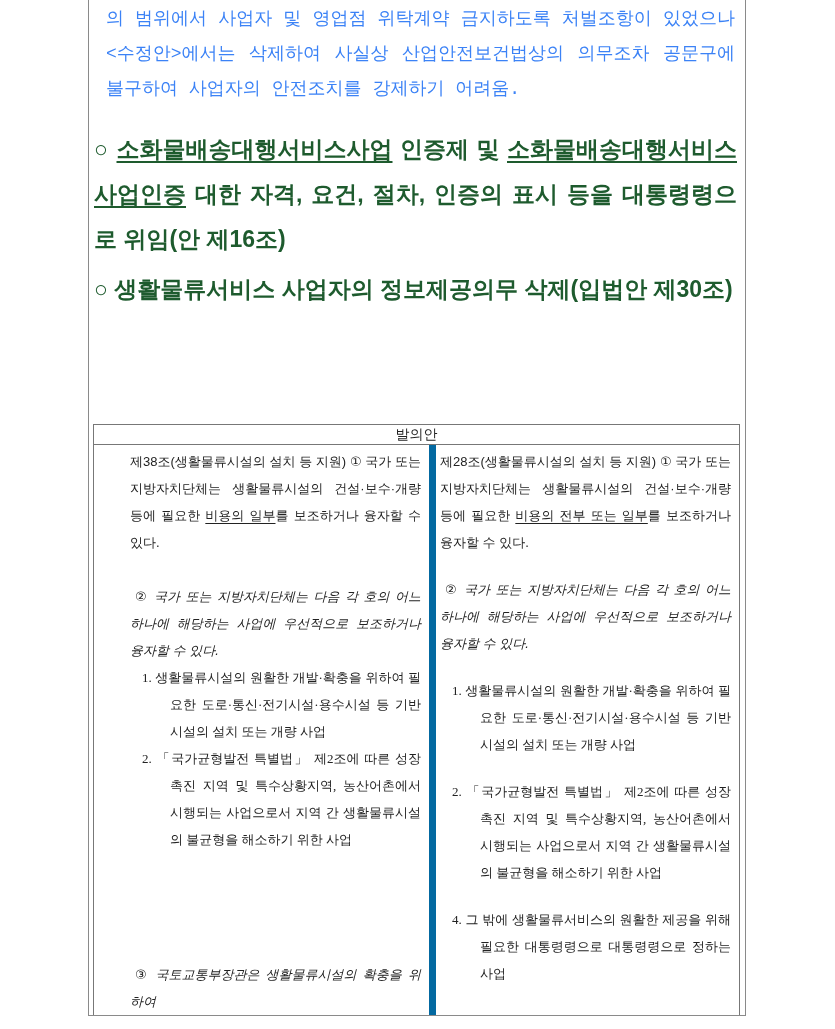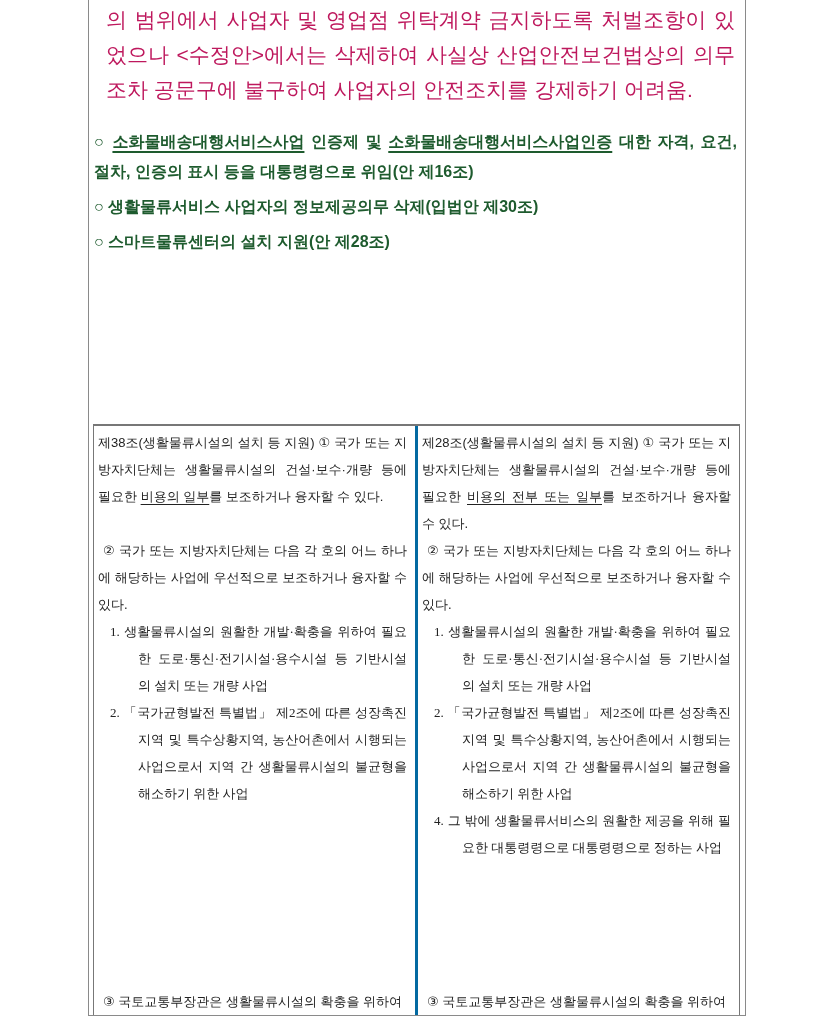--- a/index.html
+++ b/index.html
@@ -15,29 +15,30 @@
   .outer-box {
     position: absolute;
     left: 88px; top: 0;
     width: 658px; height: 1016px;
     border-left: 1px solid #8a8a8a;
     border-right: 1px solid #8a8a8a;
     border-bottom: 1px solid #8a8a8a;
   }
   .intro {
     margin: 2px 10px 0 17px;
-    font-size: 21px;
+    font-size: 18px;
     line-height: 35px;
     text-align: justify;
-    color: #be185d;
+    color: #3b82f6;
+    font-family: Liberation Mono, monospace;
   }
   .bullets { margin: 20px 8px 0 5px; }
   .bullet {
-    font-size: 16px;
-    line-height: 30px;
+    font-size: 23px;
+    line-height: 45px;
     font-weight: bold;
     color: var(--green, #1e5b2e);
     text-align: justify;
     margin: 0 0 5px 0;
   }
   .bullet:nth-child(4) { margin-top: 13px; }
   .bullet .marker { font-weight: normal; }
   .u {
     text-decoration-line: underline;
     text-decoration-thickness: 1px;
@@ -58,53 +59,53 @@
   }
   .cmp-header { display: flex; flex: 0 0 auto; border-bottom: 1px solid #777777; }
   .hcell {
     flex: 1 1 0;
     text-align: center;
     font-size: 14px;
     line-height: 19px;
     color: #1f1f1f;
   }
   .hcell + .hcell { border-left: 1px solid #777777; }
-  .cmp-body { flex: 1 1 auto; display: flex; min-height: 0; overflow: hidden; }
+  .cmp-body { flex: 1 1 auto; display: flex; min-height: 0; overflow: hidden; margin-left: 32px; }
   .cmp-col {
     flex: 1 1 0; min-width: 0;
     display: flex; flex-direction: column;
     padding: 3px 8px 0 4px;
     font-size: 13px;
     line-height: 27px;
     text-align: justify;
     color: #222222;
   }
-  .cmp-col + .cmp-col { border-left: 3px solid #0369a1; }
+  .cmp-col + .cmp-col { border-left: 7px solid #0369a1; gap: 20px; }
   .cell-p { margin: 0; }
-  .cell-p.indent { text-indent: 5px; }
+  .cell-p.indent { text-indent: 5px; font-style: italic; }
   .cell-li { margin: 0; padding-left: 40px; text-indent: -28px; font-family: Liberation Serif, serif; }
   .cell-spacer { height: 27px; flex: 0 0 auto; }
   .anchor-bottom { margin-top: auto; }
 </style>
 </head>
 <body>
 
 <div class="page">
   <div class="outer-box">
 
     <p class="intro">의 범위에서 사업자 및 영업점 위탁계약 금지하도록 처벌조항이 있었으나 &lt;수정안&gt;에서는 삭제하여 사실상 산업안전보건법상의 의무조차 공문구에 불구하여 사업자의 안전조치를 강제하기 어려움.</p>
 
     <div class="bullets">
         <div class="bullet"><span class="marker">○ </span><span class="u">소화물배송대행서비스사업</span><span> 인증제 및 </span><span class="u">소화물배송대행서비스사업인증</span><span> 대한 자격, 요건, 절차, 인증의 표시 등을 대통령령으로 위임(안 제16조)</span></div>
         <div class="bullet"><span class="marker">○ </span><span>생활물류서비스 사업자의 정보제공의무 삭제(입법안 제30조)</span></div>
-        <div class="bullet"><span class="marker">○ </span><span>스마트물류센터의 설치 지원(안 제28조)</span></div>
       </div>
 
     <div class="cmp-table">
       <div class="cmp-header">
+        <div class="hcell">발의안</div>
       </div>
       <div class="cmp-body">
         <div class="cmp-col">
             <div class="cell-p"><span>제38조(생활물류시설의 설치 등 지원) ① 국가 또는 지방자치단체는 생활물류시설의 건설·보수·개량 등에 필요한 </span><span class="u">비용의 일부</span><span>를 보조하거나 융자할 수 있다.</span></div>
             <div class="cell-spacer"></div>
             <div class="cell-p indent"><span>② 국가 또는 지방자치단체는 다음 각 호의 어느 하나에 해당하는 사업에 우선적으로 보조하거나 융자할 수 있다.</span></div>
             <div class="cell-li"><span>1. </span><span>생활물류시설의 원활한 개발·확충을 위하여 필요한 도로·통신·전기시설·용수시설 등 기반시설의 설치 또는 개량 사업</span></div>
             <div class="cell-li"><span>2. </span><span>「국가균형발전 특별법」 제2조에 따른 성장촉진 지역 및 특수상황지역, 농산어촌에서 시행되는 사업으로서 지역 간 생활물류시설의 불균형을 해소하기 위한 사업</span></div>
             <div class="cell-p indent anchor-bottom"><span>③ 국토교통부장관은 생활물류시설의 확충을 위하여</span></div>
           </div>

